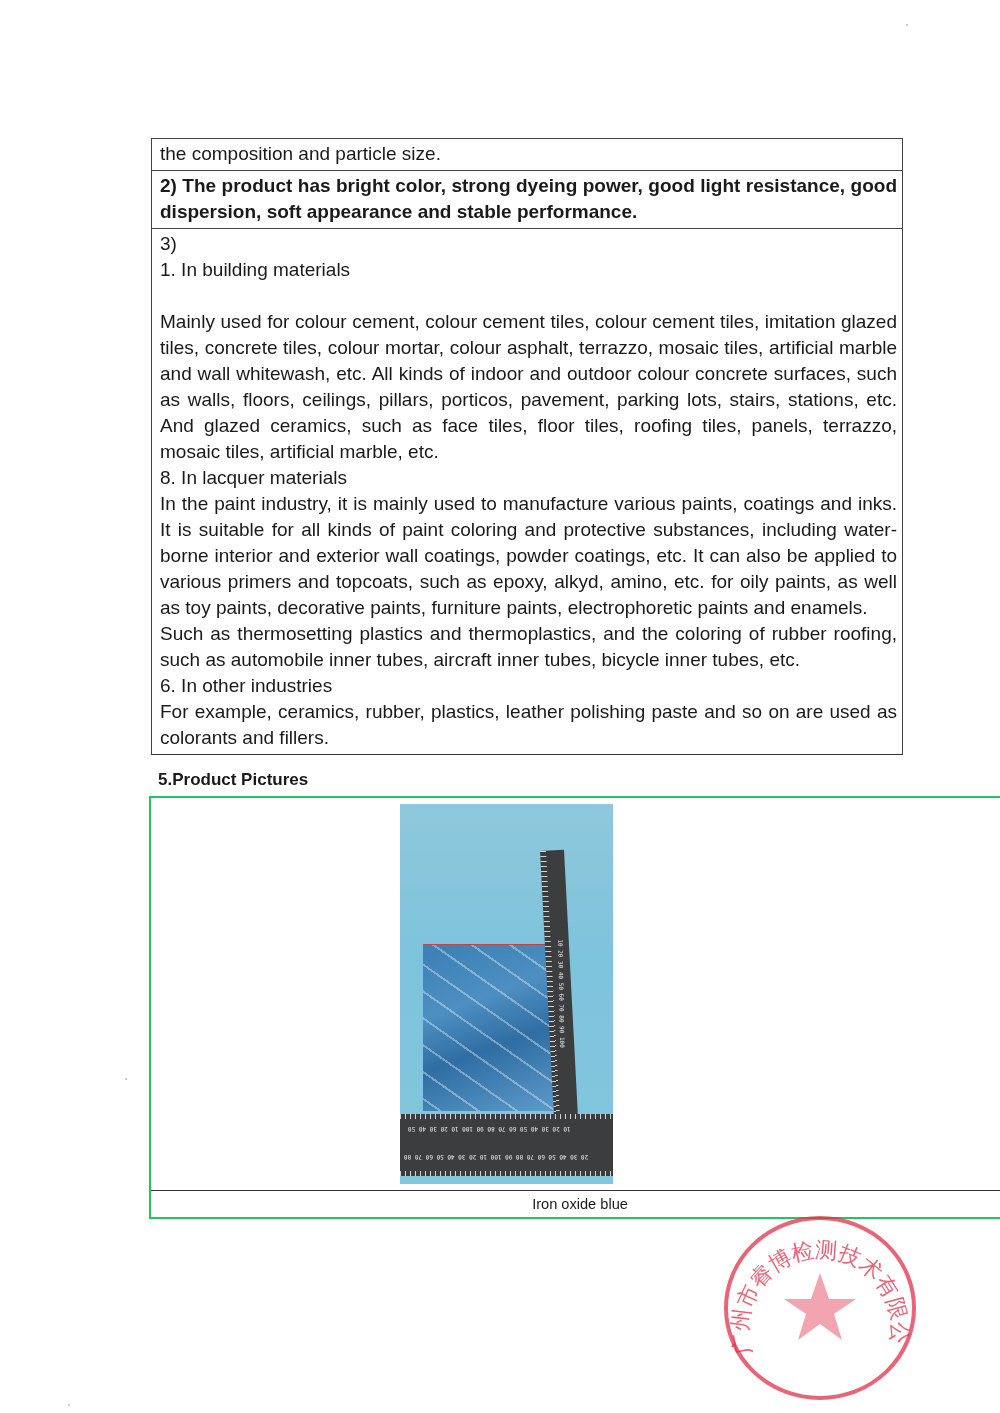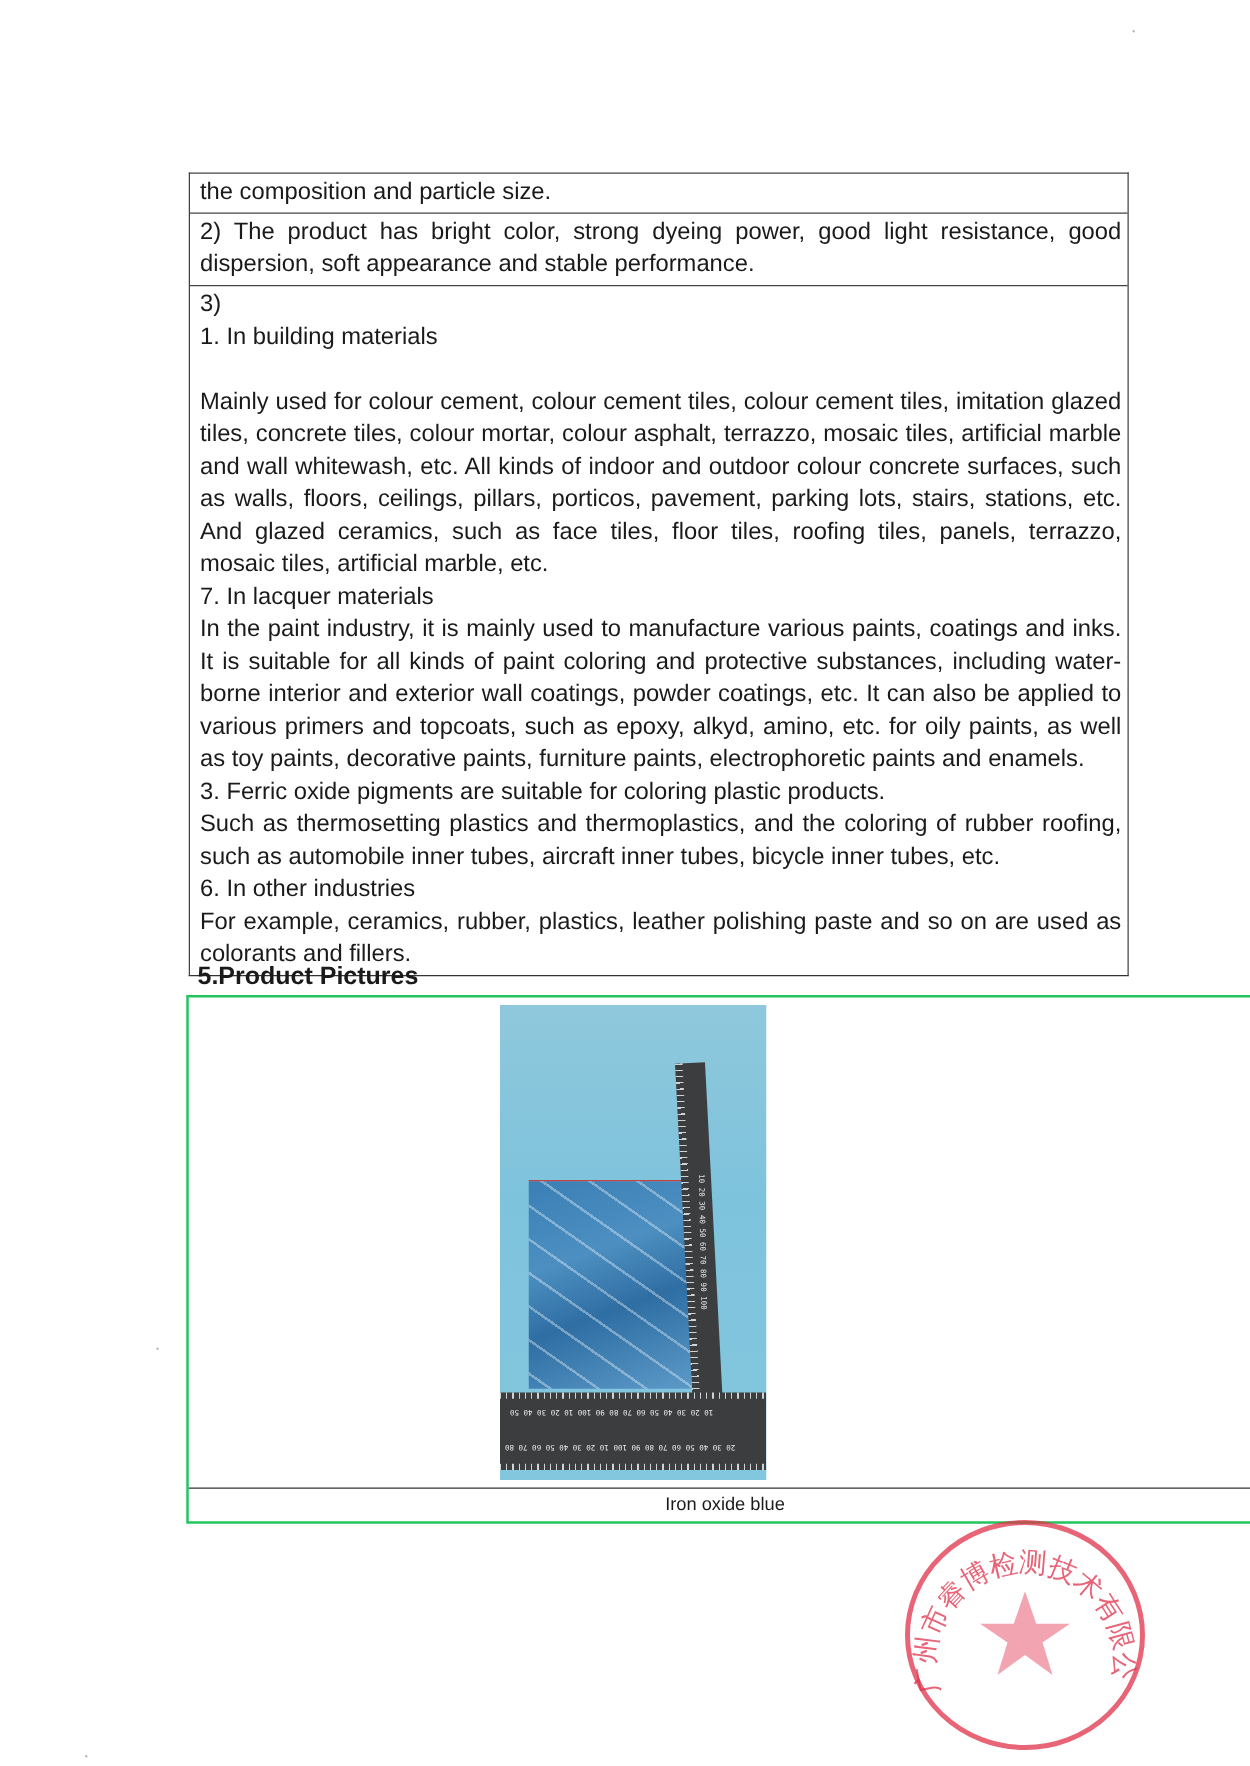--- a/index.html
+++ b/index.html
@@ -3,24 +3,24 @@
   <meta charset="utf-8">
   <style>
     html, body { margin: 0; padding: 0; background: #ffffff; }
     body { width: 1000px; height: 1413px; position: relative; overflow: hidden;
            font-family: "Liberation Sans", "DejaVu Sans", sans-serif; color: #1a1a1a; }
     .page { position: absolute; left: 0; top: 0; width: 1000px; height: 1413px; }
     .spec-table { position: absolute; left: 151px; top: 138px; width: 752px;
                   border: 1px solid #444; border-bottom: 1.5px solid #333; box-sizing: border-box; }
     .row { border-bottom: 1px solid #444; padding: 2px 5px 3px 8px; font-size: 19px; line-height: 26px; }
     .row:last-child { border-bottom: none; }
-    .justify { text-align: justify; }
+    .justify { text-align: justify; font-weight: bold; }
     .row p { margin: 0; text-align: justify; }
     .blank { height: 26px; }
-    .section-title { position: absolute; left: 158px; top: 770px; font-size: 20px; font-weight: bold; color: #1a1a1a; }
+    .section-title { position: absolute; left: 158px; top: 770px; font-size: 17px; font-weight: bold; color: #1a1a1a; }
     .pic-table { position: absolute; left: 149px; top: 796px; width: 862px; border: 2px solid #22c55e; box-sizing: border-box; }
     .pic-cell { height: 392px; border-bottom: 1px solid #333; position: relative; }
     .caption-cell { height: 26px; line-height: 26px; text-align: center; font-size: 14.6px; }
     .photo { position: absolute; left: 249px; top: 6px; width: 213px; height: 380px; overflow: hidden;
              background: linear-gradient(180deg, #8fc8dc 0%, #7ec3dc 40%, #83c7de 100%); }
     .bag { position: absolute; left: 23px; top: 140px; width: 130px; height: 166px;
            background: linear-gradient(160deg, #3a7fb5 0%, #4d8fc1 35%, #2f6ea3 60%, #5b9ac8 100%);
            border-top: 1.5px solid #c14545; }
     .bag::after { content: ""; position: absolute; inset: 0;
       background: repeating-linear-gradient(35deg, rgba(255,255,255,0.0) 0 9px, rgba(255,255,255,0.35) 9px 11px, rgba(255,255,255,0) 11px 22px); }
@@ -46,24 +46,23 @@
     <div class="row justify">
       <p>2) The product has bright color, strong dyeing power, good light resistance, good dispersion, soft appearance and stable performance.</p>
     </div>
     <div class="row">
       <div>3)</div>
 
       <div>1. In building materials</div>
       <div class="blank"></div>
       <p>Mainly used for colour cement, colour cement tiles, colour cement tiles, imitation glazed tiles, concrete tiles, colour mortar, colour asphalt, terrazzo, mosaic tiles, artificial marble and wall whitewash, etc. All kinds of indoor and outdoor colour concrete surfaces, such as walls, floors, ceilings, pillars, porticos, pavement, parking lots, stairs, stations, etc. And glazed ceramics, such as face tiles, floor tiles, roofing tiles, panels, terrazzo, mosaic tiles, artificial marble, etc.</p>
 
-      <div>7. In lacquer materials</div>
+      <div>8. In lacquer materials</div>
       <p>In the paint industry, it is mainly used to manufacture various paints, coatings and inks. It is suitable for all kinds of paint coloring and protective substances, including water-borne interior and exterior wall coatings, powder coatings, etc. It can also be applied to various primers and topcoats, such as epoxy, alkyd, amino, etc. for oily paints, as well as toy paints, decorative paints, furniture paints, electrophoretic paints and enamels.</p>
 
-      <div>3. Ferric oxide pigments are suitable for coloring plastic products.</div>
       <p>Such as thermosetting plastics and thermoplastics, and the coloring of rubber roofing, such as automobile inner tubes, aircraft inner tubes, bicycle inner tubes, etc.</p>
 
       <div>6. In other industries</div>
       <p>For example, ceramics, rubber, plastics, leather polishing paste and so on are used as colorants and fillers.</p>
     </div>
   </div>
 
   <div class="section-title">5.Product Pictures</div>
 
   <div class="pic-table">

